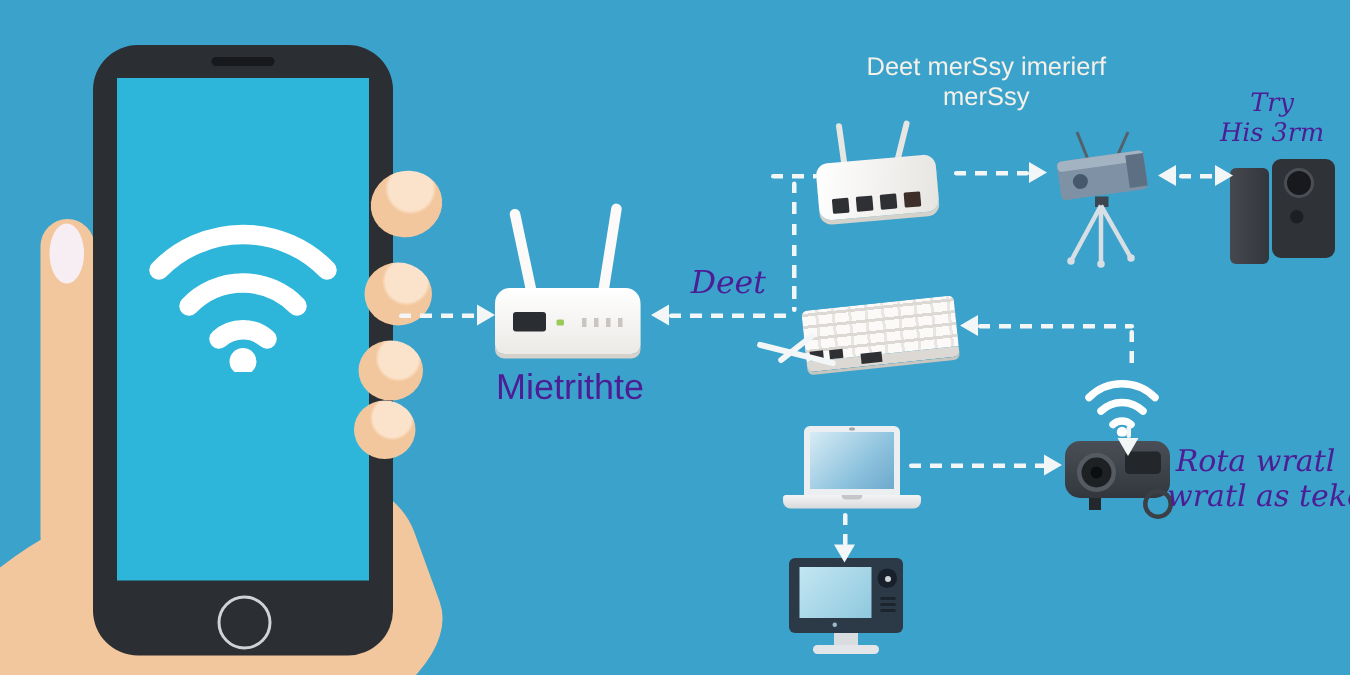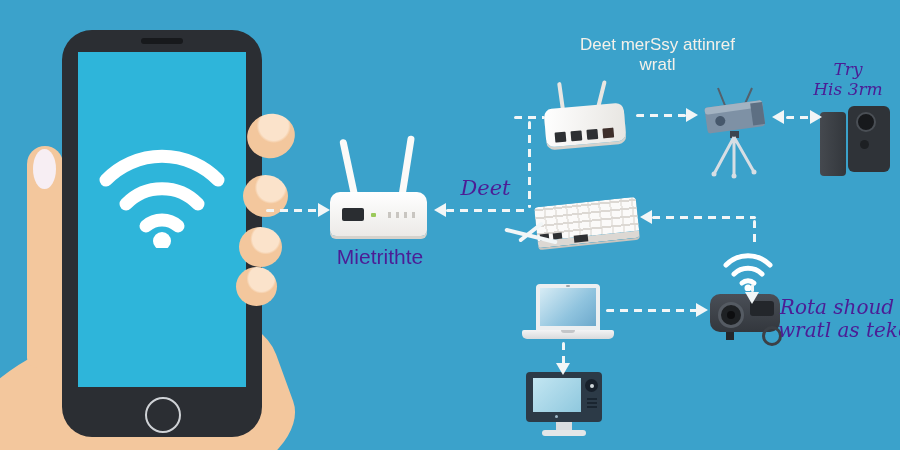--- a/index.html
+++ b/index.html
@@ -51,33 +51,33 @@
 
   <div class="abs" style="left:330px;top:138px;width:100px;height:100px;z-index:2">
     <div class="abs" style="left:22px;top:0;width:7px;height:62px;background:#FBFAF8;border-radius:4px;transform:rotate(-12deg);transform-origin:bottom center"></div>
     <div class="abs" style="left:68px;top:-3px;width:7px;height:64px;background:#FBFAF8;border-radius:4px;transform:rotate(9deg);transform-origin:bottom center"></div>
     <div class="abs" style="left:0;top:54px;width:97px;height:44px;background:linear-gradient(#FFFFFF,#ECEAE7);
                 border-radius:10px 10px 6px 6px;box-shadow:0 3px 0 #D5D2CC"></div>
     <div class="abs" style="left:12px;top:70px;width:22px;height:13px;background:#2A2D31;border-radius:2px"></div>
     <div class="abs" style="left:41px;top:75px;width:5px;height:4px;background:#9BC95A;border-radius:1px"></div>
     <div class="abs" style="left:58px;top:74px;width:3px;height:6px;background:#C9C6C1;box-shadow:8px 0 0 #C9C6C1,16px 0 0 #C9C6C1,24px 0 0 #C9C6C1"></div>
   </div>
-  <div class="abs lbl" style="left:320px;top:245px;width:120px;font-size:21px;z-index:4">Mietrithte</div>
+  <div class="abs lbl" style="left:320px;top:245px;width:120px;font-size:24px;z-index:4">Mietrithte</div>
 
   <div class="abs dash-h" style="left:266px;top:209px;width:52px;z-index:4"></div>
   <div class="abs ah-r" style="left:318px;top:203px;z-index:4"></div>
 
   <div class="abs dash-h" style="left:514px;top:116px;width:31px;z-index:4"></div>
   <div class="abs dash-v" style="left:528px;top:121px;height:87px;z-index:4"></div>
   <div class="abs dash-h" style="left:446px;top:209px;width:82px;z-index:4"></div>
   <div class="abs ah-l" style="left:434px;top:203px;z-index:4"></div>
 
   <div class="abs lbl" style="left:540px;top:35px;width:235px;font-size:17px;color:#F5F1E9;z-index:4">
-    <div>Deet merSsy attinref</div>
-    <div>wratl</div>
+    <div>Deet merSsy imerierf</div>
+    <div>merSsy</div>
   </div>
   <div class="abs" style="left:545px;top:80px;width:90px;height:80px;z-index:2">
     <div class="abs" style="left:14px;top:2px;width:4px;height:28px;background:#E8E6E2;border-radius:2px;transform:rotate(-8deg)"></div>
     <div class="abs" style="left:54px;top:0;width:4px;height:32px;background:#E8E6E2;border-radius:2px;transform:rotate(14deg)"></div>
     <div class="abs" style="left:0;top:26px;width:80px;height:38px;background:linear-gradient(100deg,#FFFFFF,#E7E5E1);
                 border-radius:8px;transform:rotate(-5deg);box-shadow:0 3px 0 #D5D2CC">
       <div class="abs" style="left:9px;top:24px;width:11px;height:10px;background:#2E3033;border-radius:1px"></div>
       <div class="abs" style="left:25px;top:24px;width:11px;height:10px;background:#2E3033;border-radius:1px"></div>
       <div class="abs" style="left:41px;top:24px;width:11px;height:10px;background:#2E3033;border-radius:1px"></div>
       <div class="abs" style="left:57px;top:24px;width:11px;height:10px;background:#3E2F2B;border-radius:1px"></div>
@@ -145,21 +145,21 @@
 
   <div class="abs" style="left:710px;top:294px;width:80px;height:48px;z-index:2">
     <div class="abs" style="left:0;top:0;width:70px;height:38px;border-radius:10px;background:linear-gradient(#4A4F57,#33373D)"></div>
     <div class="abs" style="left:8px;top:8px;width:20px;height:20px;border-radius:50%;background:#1E2124;border:3px solid #555B63"></div>
     <div class="abs" style="left:17px;top:17px;width:8px;height:8px;border-radius:50%;background:#0D0E10"></div>
     <div class="abs" style="left:40px;top:7px;width:24px;height:15px;background:#23262B;border-radius:3px"></div>
     <div class="abs" style="left:52px;top:32px;width:14px;height:14px;border:3px solid #3C4046;border-radius:50%"></div>
     <div class="abs" style="left:16px;top:38px;width:8px;height:8px;background:#24272B"></div>
   </div>
   <div class="abs lbl hand-script" style="left:778px;top:296px;width:118px;font-size:20px;z-index:4">
-    <div>Rota shoud</div>
+    <div>Rota wratl</div>
     <div>wratl as teke</div>
   </div>
 
   <div class="abs dash-h" style="left:606px;top:309px;width:92px;z-index:4"></div>
   <div class="abs ah-r" style="left:696px;top:303px;z-index:4"></div>
 
   <div class="abs" style="left:522px;top:284px;width:95px;height:58px;z-index:2">
     <div class="abs" style="left:14px;top:0;width:64px;height:46px;background:#ECEFF1;border-radius:4px 4px 0 0;box-shadow:0 1px 0 #C8CBCE"></div>
     <div class="abs" style="left:18px;top:4px;width:56px;height:38px;background:linear-gradient(135deg,#D7ECF5 0%,#8FC3DE 60%,#6DA9CC 100%)"></div>
     <div class="abs" style="left:44px;top:1px;width:4px;height:2px;background:#9FA6AB;border-radius:1px"></div>

